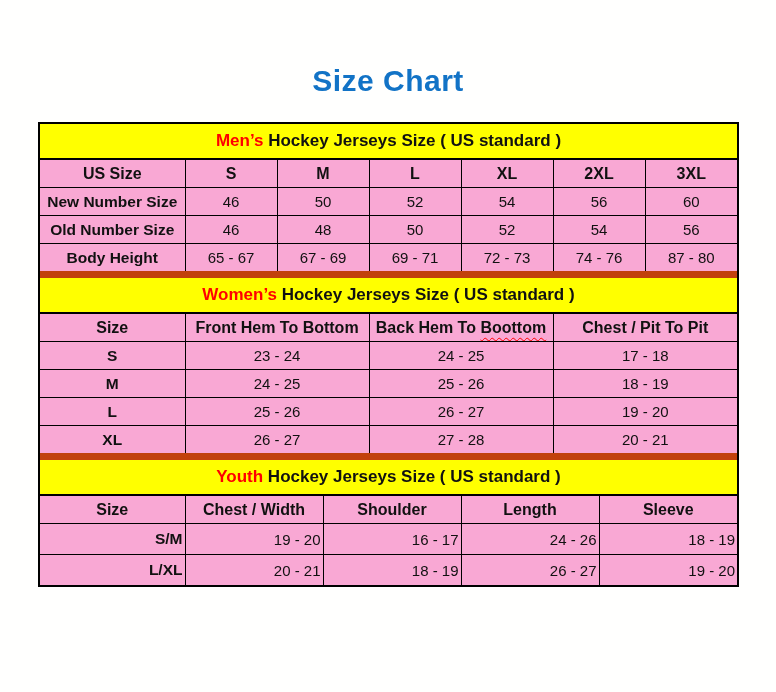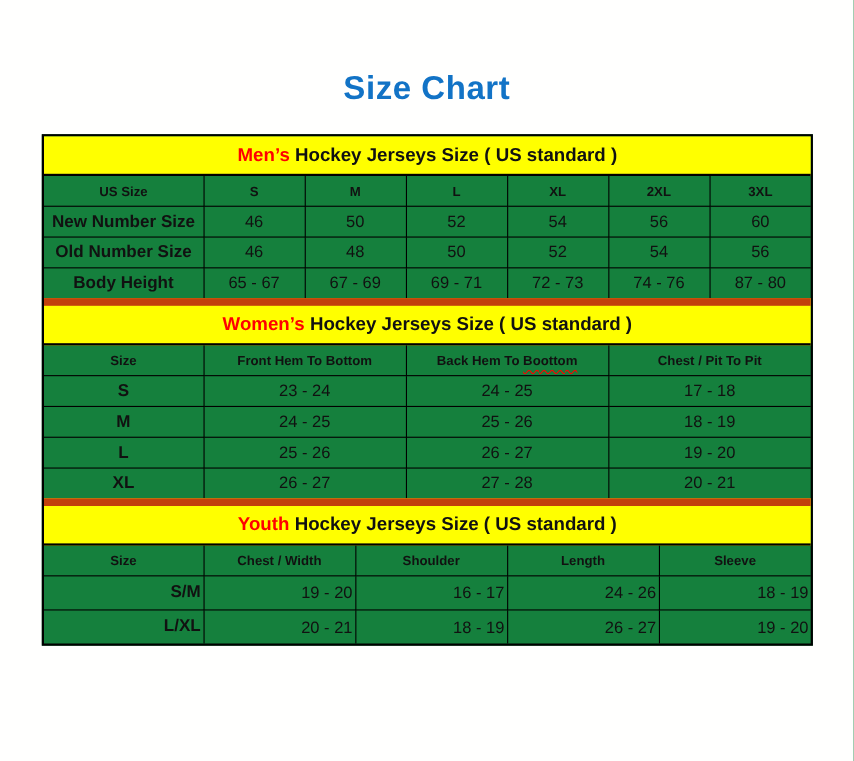--- a/index.html
+++ b/index.html
@@ -14,21 +14,21 @@
   .page-title{
     position:absolute;top:64px;left:0;width:776px;
     text-align:center;
     font-size:30px;font-weight:700;
     color:#1273C6;
     letter-spacing:0.5px;
   }
   .chart{
     position:absolute;left:38px;top:122px;width:697px;
     border:2px solid #000;
-    background:#15803d;
+    background:#f9a8d4;
   }
   .band{
     background:#FFFF00;
     border-bottom:2px solid #000;
     height:34px;
     display:flex;align-items:center;justify-content:center;
     font-size:17px;font-weight:700;
     white-space:pre;
   }
   .band + table{margin-top:0;}
@@ -42,21 +42,21 @@
   th,td{
     border:1px solid #000;
     height:27px;
     text-align:center;
     vertical-align:middle;
     font-size:15px;
     padding:0 2px;
     overflow:hidden;
     white-space:nowrap;
   }
-  th{font-size:12px;font-weight:700;}
+  th{font-size:16px;font-weight:700;}
   td.rowlabel{font-weight:700;font-size:15.5px;}
   td.rowlabel-bold{font-weight:700;}
   table.youth td{height:30px;text-align:right;}
   
   tr > th:first-child, tr > td:first-child{border-left:none;}
   tr > th:last-child, tr > td:last-child{border-right:none;margin-left:29px;}
   table tr:last-child td{border-bottom:none;}
   thead tr th{border-top:none;}
   .wavy{
     text-decoration-line:underline;

